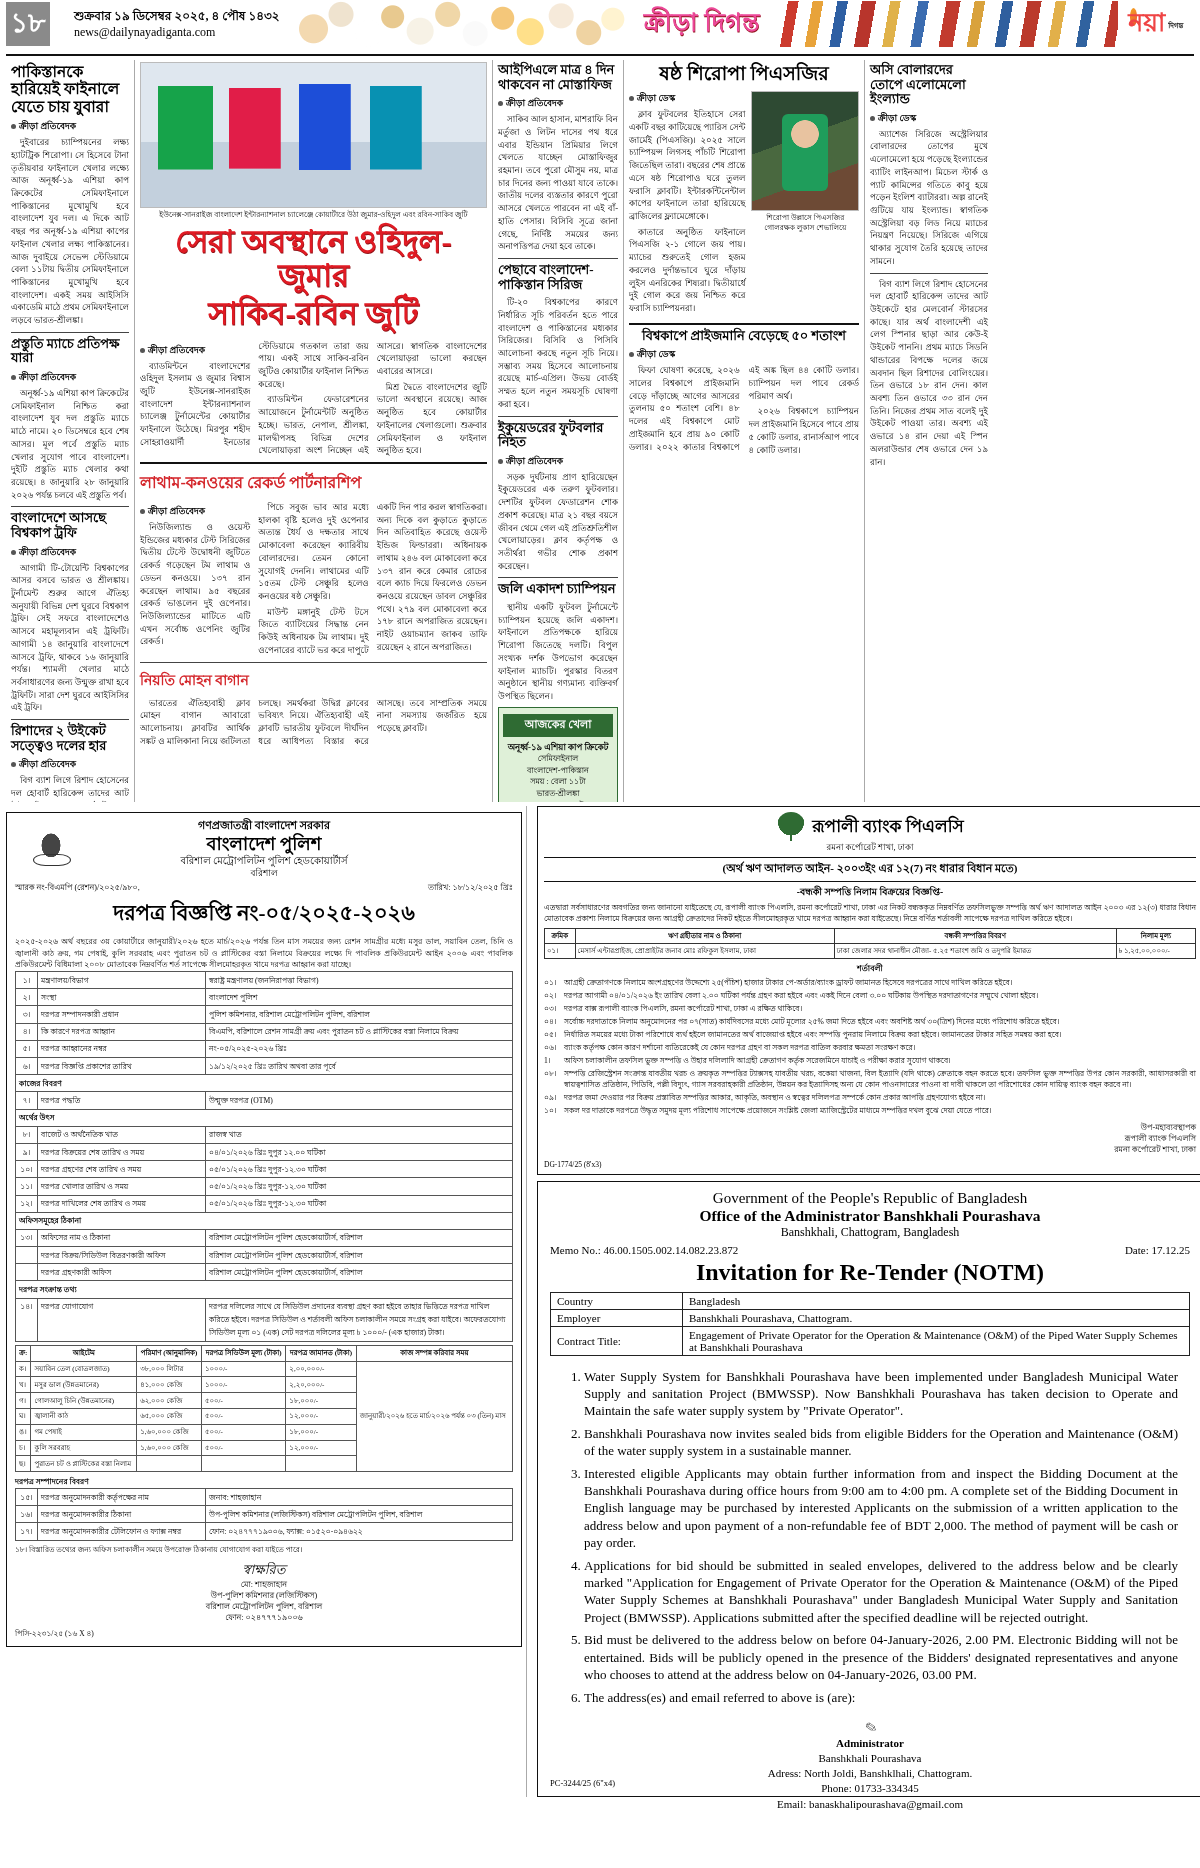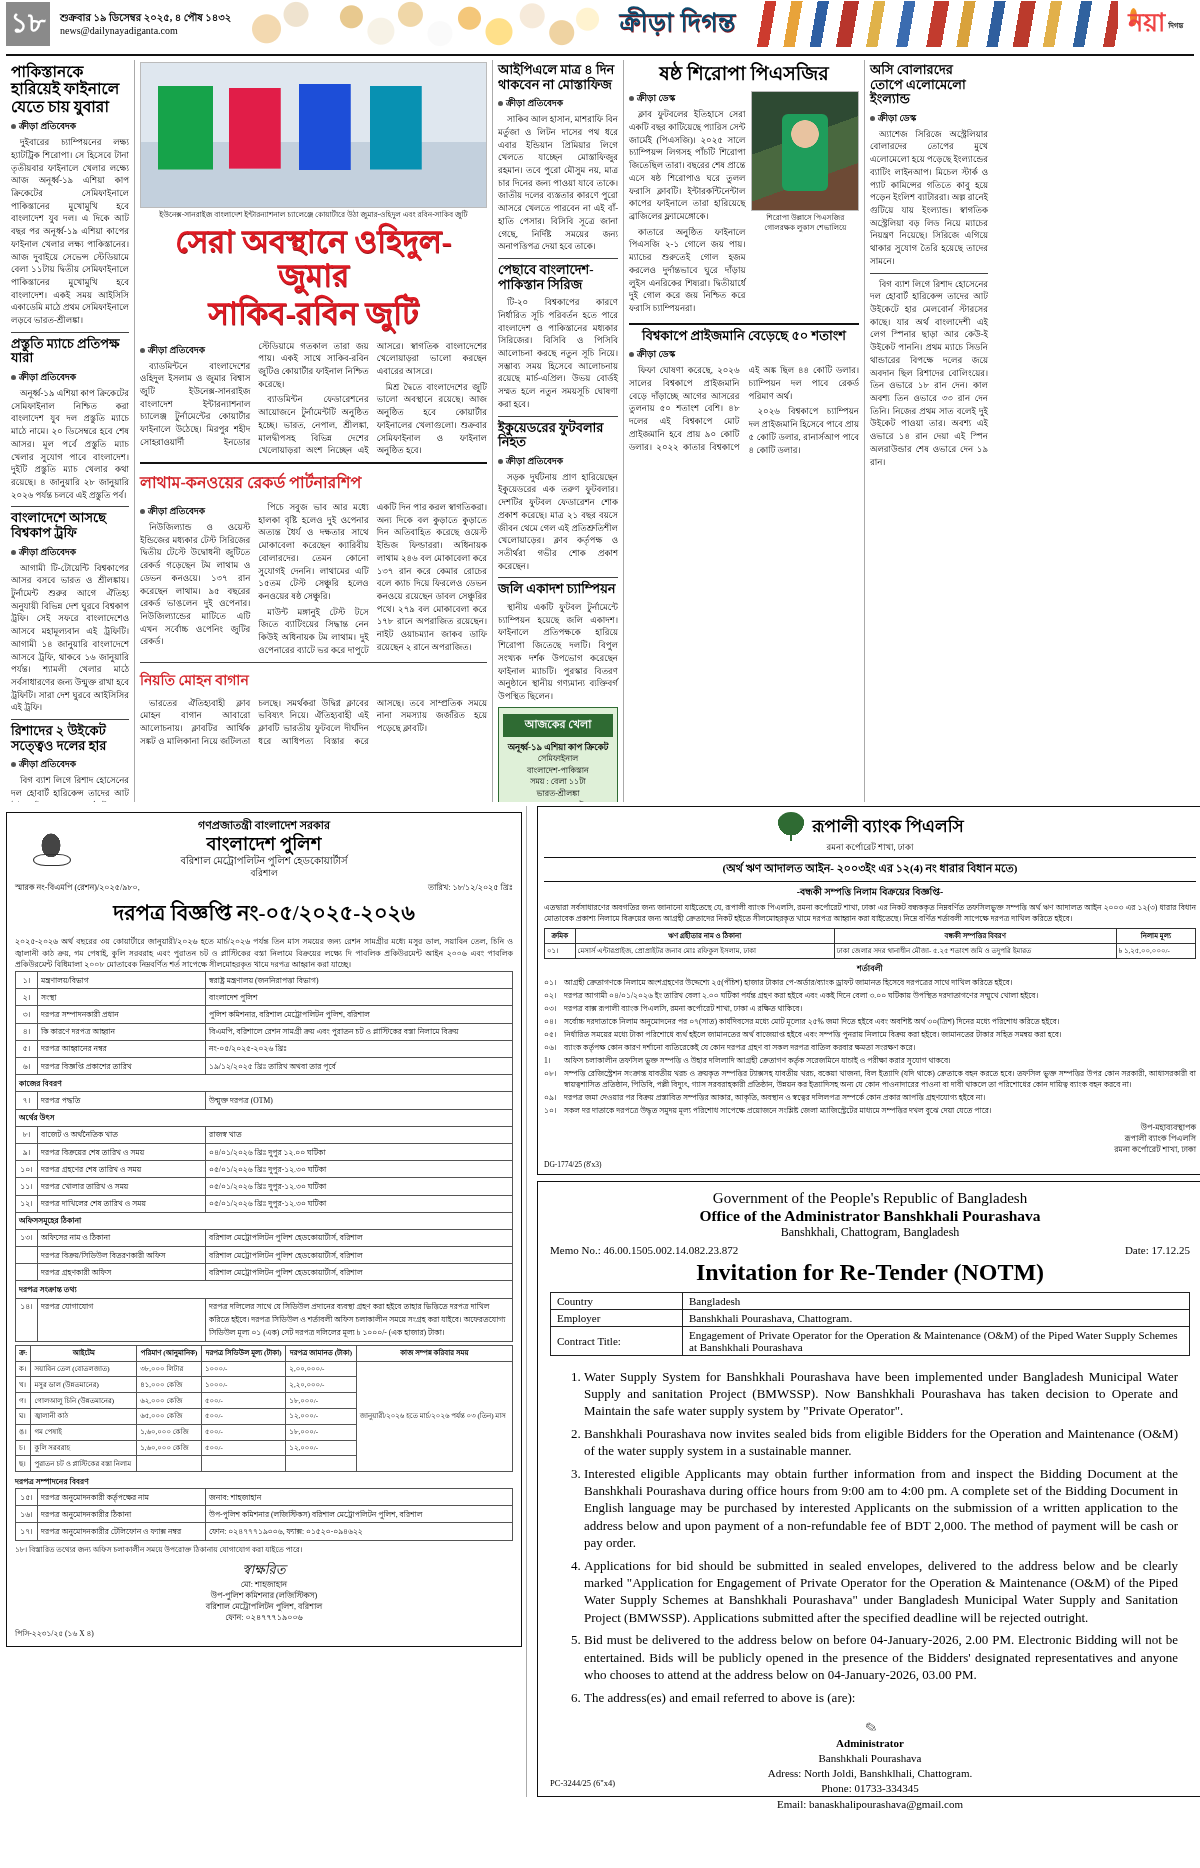--- a/index.html
+++ b/index.html
@@ -15,41 +15,41 @@
   }
   .page { width:1200px; height:1868px; position:relative; padding:4px 6px; }
 
   
   .masthead { display:flex; align-items:center; height:52px; border-bottom:2px solid #111; padding-bottom:10px; }
   .pagebox {
     width:44px; height:44px; background:#8a8a8a; color:#fff;
     font-size:27px; font-weight:bold; display:flex; align-items:center; justify-content:center;
     font-family:"Liberation Sans", sans-serif;
   }
-  .dateblock { margin-left:10px; font-size:10px; line-height:1.35; }
+  .dateblock { margin-left:24px; font-size:12px; line-height:1.35; }
   .dateblock .d1 { font-weight:bold; }
   .dateblock .d2 { font-family:"Liberation Serif", serif; }
   .strip-balls { flex:1 1 auto; height:48px; margin:0 6px;
     background:
       radial-gradient(circle at 8% 60%, #f3d9b0 0 14px, transparent 15px),
       radial-gradient(circle at 16% 30%, #efe3cf 0 12px, transparent 13px),
       radial-gradient(circle at 24% 70%, #ffffff 0 13px, transparent 14px),
       radial-gradient(circle at 31% 35%, #e8c98f 0 11px, transparent 12px),
       radial-gradient(circle at 39% 65%, #f7f2e6 0 13px, transparent 14px),
       radial-gradient(circle at 47% 30%, #f0d7a8 0 12px, transparent 13px),
       radial-gradient(circle at 55% 70%, #fafafa 0 12px, transparent 13px),
       radial-gradient(circle at 63% 38%, #f4c77a 0 11px, transparent 12px),
       radial-gradient(circle at 71% 66%, #ffe08a 0 13px, transparent 14px),
       radial-gradient(circle at 80% 33%, #f6eada 0 12px, transparent 13px),
       radial-gradient(circle at 88% 68%, #efd3a2 0 12px, transparent 13px),
       radial-gradient(circle at 95% 40%, #fff3d0 0 11px, transparent 12px),
       #fff;
   }
   .krira-logo {
-    font-size:25px; font-weight:bold; color:#0c4a6e; white-space:nowrap;
+    font-size:25px; font-weight:bold; color:#ec4899; white-space:nowrap;
     letter-spacing:0.5px; padding:0 8px; text-shadow:0.5px 0.5px 0 #8e1014;
   }
   .strip-athletes { flex:1 1 auto; height:46px; margin:0 6px;
     background:
       linear-gradient(100deg, transparent 0 4%, #cc3b2e 4% 7%, transparent 7% 11%, #e8a33a 11% 14%, transparent 14% 18%, #2e5fa3 18% 21%, transparent 21% 25%, #b8352c 25% 29%, transparent 29% 33%, #e0b24a 33% 36%, transparent 36% 41%, #3b6cb0 41% 44%, transparent 44% 49%, #c23b2e 49% 53%, transparent 53% 57%, #d9a23c 57% 60%, transparent 60% 65%, #2f5f9e 65% 68%, transparent 68% 72%, #bb3a2c 72% 76%, transparent 76% 80%, #e2b04a 80% 83%, transparent 83% 88%, #30629f 88% 91%, transparent 91% 96%, #c03a2e 96% 99%, transparent 99%),
       #ffffff;
   }
   .naya-logo { font-size:25px; font-weight:bold; white-space:nowrap; padding-left:6px; display:flex; align-items:center; gap:3px; }
   .naya-logo .sun { width:18px; height:18px; border-radius:50%;
      background:linear-gradient(135deg,#f5a623,#e8542f); display:inline-block; margin-right:-12px; margin-bottom:14px;}
@@ -575,21 +575,21 @@
     <div class="vr"></div>
 
     <div style="padding-left:6px">
 
       <div class="notice">
         <div class="nb-head">
           <div class="tree"></div>
           <div class="nb-title">রূপালী ব্যাংক পিএলসি</div>
         </div>
         <div class="nb-sub">রমনা কর্পোরেট শাখা, ঢাকা</div>
-        <div class="nb-law">(অর্থ ঋণ আদালত আইন- ২০০৩ইং এর ১২(4) নং ধারার বিধান মতে)</div>
+        <div class="nb-law">(অর্থ ঋণ আদালত আইন- ২০০৩ইং এর ১২(7) নং ধারার বিধান মতে)</div>
         <div class="nb-law2">-বন্ধকী সম্পত্তি নিলাম বিক্রয়ের বিজ্ঞপ্তি-</div>
         <div class="nb-body">এতদ্বারা সর্বসাধারণের অবগতির জন্য জানানো যাইতেছে যে, রূপালী ব্যাংক পিএলসি, রমনা কর্পোরেট শাখা, ঢাকা এর নিকট বন্ধককৃত নিম্নবর্ণিত তফসিলভুক্ত সম্পত্তি অর্থ ঋণ আদালত আইন ২০০৩ এর ১২(৩) ধারার বিধান মোতাবেক প্রকাশ্য নিলামে বিক্রয়ের জন্য আগ্রহী ক্রেতাদের নিকট হইতে সীলমোহরকৃত খামে দরপত্র আহ্বান করা যাইতেছে। নিম্নে বর্ণিত শর্তাবলী সাপেক্ষে দরপত্র দাখিল করিতে হইবে।</div>
 
         <table class="nb-table">
           <tbody>
               <tr>
             <th>ক্রমিক</th>
             <th>ঋণ গ্রহীতার নাম ও ঠিকানা</th>
             <th>বন্ধকী সম্পত্তির বিবরণ</th>
             <th>নিলাম মূল্য</th>

